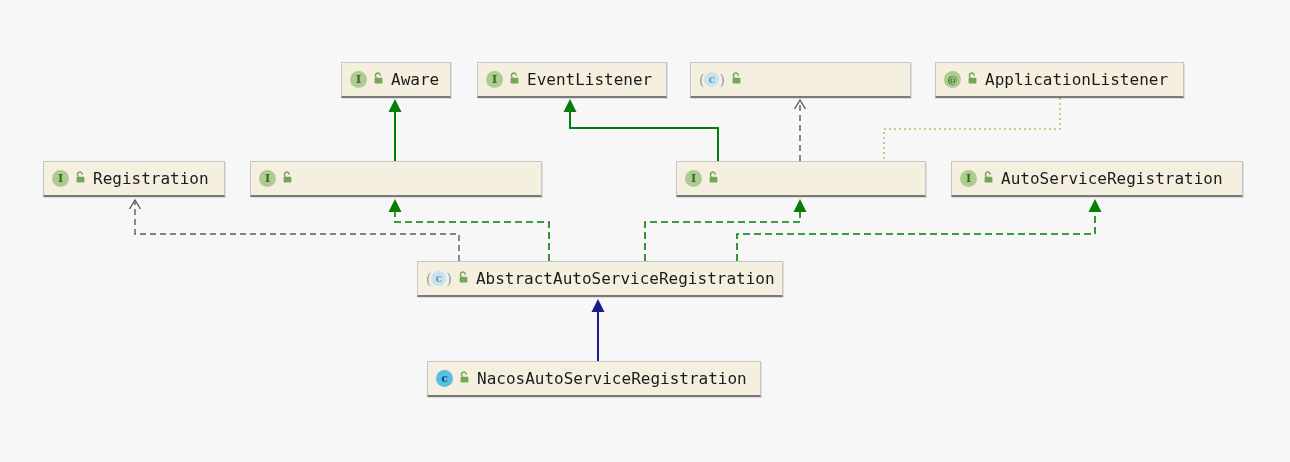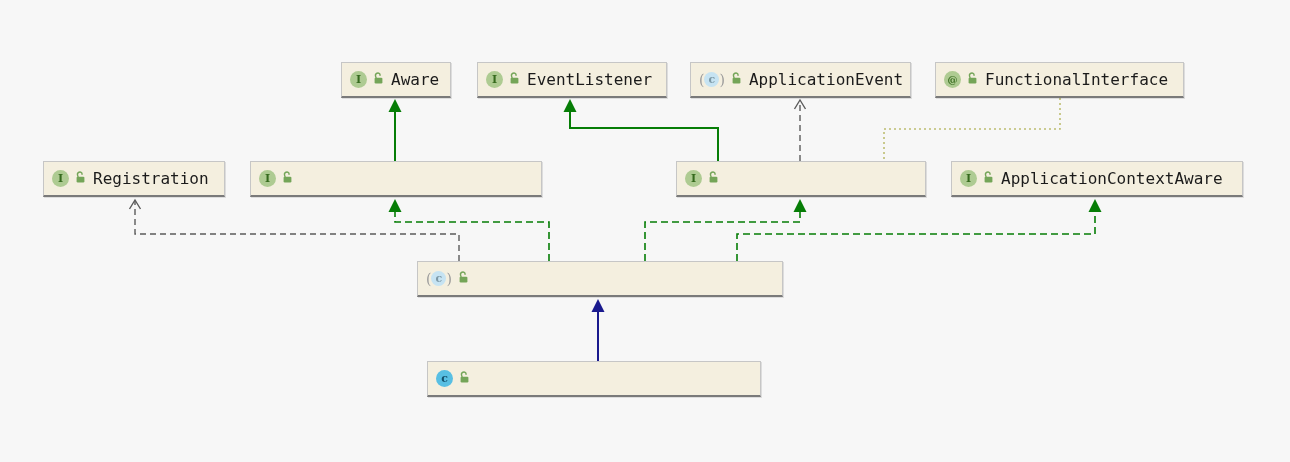--- a/index.html
+++ b/index.html
@@ -99,29 +99,28 @@
       <div class="node" style="left: 690px; top: 62px; width: 221px; height: 36px;">
         <span class="abs-wrap">
           <span class="paren">(</span>
           <span class="cicon abs">c</span>
           <span class="paren">)</span>
         </span>
         <span class="lock"><svg width="13" height="14" viewBox="0 0 14 14">
             <path d="M4.2 7 L4.2 4.4 A2.6 2.6 0 0 1 9.3 3.7 L9.1 4.8" fill="none" stroke="#74a558" stroke-width="1.5" stroke-linecap="round" transform="rotate(-16 6 6)"></path>
             <rect x="2.8" y="6.6" width="8.4" height="6.2" rx="1.3" fill="#74a558"></rect>
           </svg></span>
-        <span class="label">ApplicationEvent</span>
       </div>
       <div class="node" style="left: 935px; top: 62px; width: 249px; height: 36px;">
         <span class="cicon anno">@</span>
         <span class="lock"><svg width="13" height="14" viewBox="0 0 14 14">
             <path d="M4.2 7 L4.2 4.4 A2.6 2.6 0 0 1 9.3 3.7 L9.1 4.8" fill="none" stroke="#74a558" stroke-width="1.5" stroke-linecap="round" transform="rotate(-16 6 6)"></path>
             <rect x="2.8" y="6.6" width="8.4" height="6.2" rx="1.3" fill="#74a558"></rect>
           </svg></span>
-        <span class="label">FunctionalInterface</span>
+        <span class="label">ApplicationListener</span>
       </div>
       <div class="node" style="left: 43px; top: 161px; width: 182px; height: 36px;">
         <span class="cicon iface">I</span>
         <span class="lock"><svg width="13" height="14" viewBox="0 0 14 14">
             <path d="M4.2 7 L4.2 4.4 A2.6 2.6 0 0 1 9.3 3.7 L9.1 4.8" fill="none" stroke="#74a558" stroke-width="1.5" stroke-linecap="round" transform="rotate(-16 6 6)"></path>
             <rect x="2.8" y="6.6" width="8.4" height="6.2" rx="1.3" fill="#74a558"></rect>
           </svg></span>
         <span class="label">Registration</span>
       </div>
       <div class="node" style="left: 250px; top: 161px; width: 292px; height: 36px;">
@@ -137,34 +136,36 @@
             <path d="M4.2 7 L4.2 4.4 A2.6 2.6 0 0 1 9.3 3.7 L9.1 4.8" fill="none" stroke="#74a558" stroke-width="1.5" stroke-linecap="round" transform="rotate(-16 6 6)"></path>
             <rect x="2.8" y="6.6" width="8.4" height="6.2" rx="1.3" fill="#74a558"></rect>
           </svg></span>
       </div>
       <div class="node" style="left: 951px; top: 161px; width: 292px; height: 36px;">
         <span class="cicon iface">I</span>
         <span class="lock"><svg width="13" height="14" viewBox="0 0 14 14">
             <path d="M4.2 7 L4.2 4.4 A2.6 2.6 0 0 1 9.3 3.7 L9.1 4.8" fill="none" stroke="#74a558" stroke-width="1.5" stroke-linecap="round" transform="rotate(-16 6 6)"></path>
             <rect x="2.8" y="6.6" width="8.4" height="6.2" rx="1.3" fill="#74a558"></rect>
           </svg></span>
-        <span class="label">ApplicationContextAware</span>
+        <span class="label">AutoServiceRegistration</span>
       </div>
       <div class="node" style="left: 417px; top: 261px; width: 366px; height: 36px;">
         <span class="abs-wrap">
           <span class="paren">(</span>
           <span class="cicon abs">c</span>
           <span class="paren">)</span>
         </span>
         <span class="lock"><svg width="13" height="14" viewBox="0 0 14 14">
             <path d="M4.2 7 L4.2 4.4 A2.6 2.6 0 0 1 9.3 3.7 L9.1 4.8" fill="none" stroke="#74a558" stroke-width="1.5" stroke-linecap="round" transform="rotate(-16 6 6)"></path>
             <rect x="2.8" y="6.6" width="8.4" height="6.2" rx="1.3" fill="#74a558"></rect>
           </svg></span>
+        <span class="label">AbstractAutoServiceRegistration</span>
       </div>
       <div class="node" style="left: 427px; top: 361px; width: 334px; height: 36px;">
         <span class="cicon cls">c</span>
         <span class="lock"><svg width="13" height="14" viewBox="0 0 14 14">
             <path d="M4.2 7 L4.2 4.4 A2.6 2.6 0 0 1 9.3 3.7 L9.1 4.8" fill="none" stroke="#74a558" stroke-width="1.5" stroke-linecap="round" transform="rotate(-16 6 6)"></path>
             <rect x="2.8" y="6.6" width="8.4" height="6.2" rx="1.3" fill="#74a558"></rect>
           </svg></span>
+        <span class="label">NacosAutoServiceRegistration</span>
       </div>
     </div>
 </div>
 
 </body></html>

